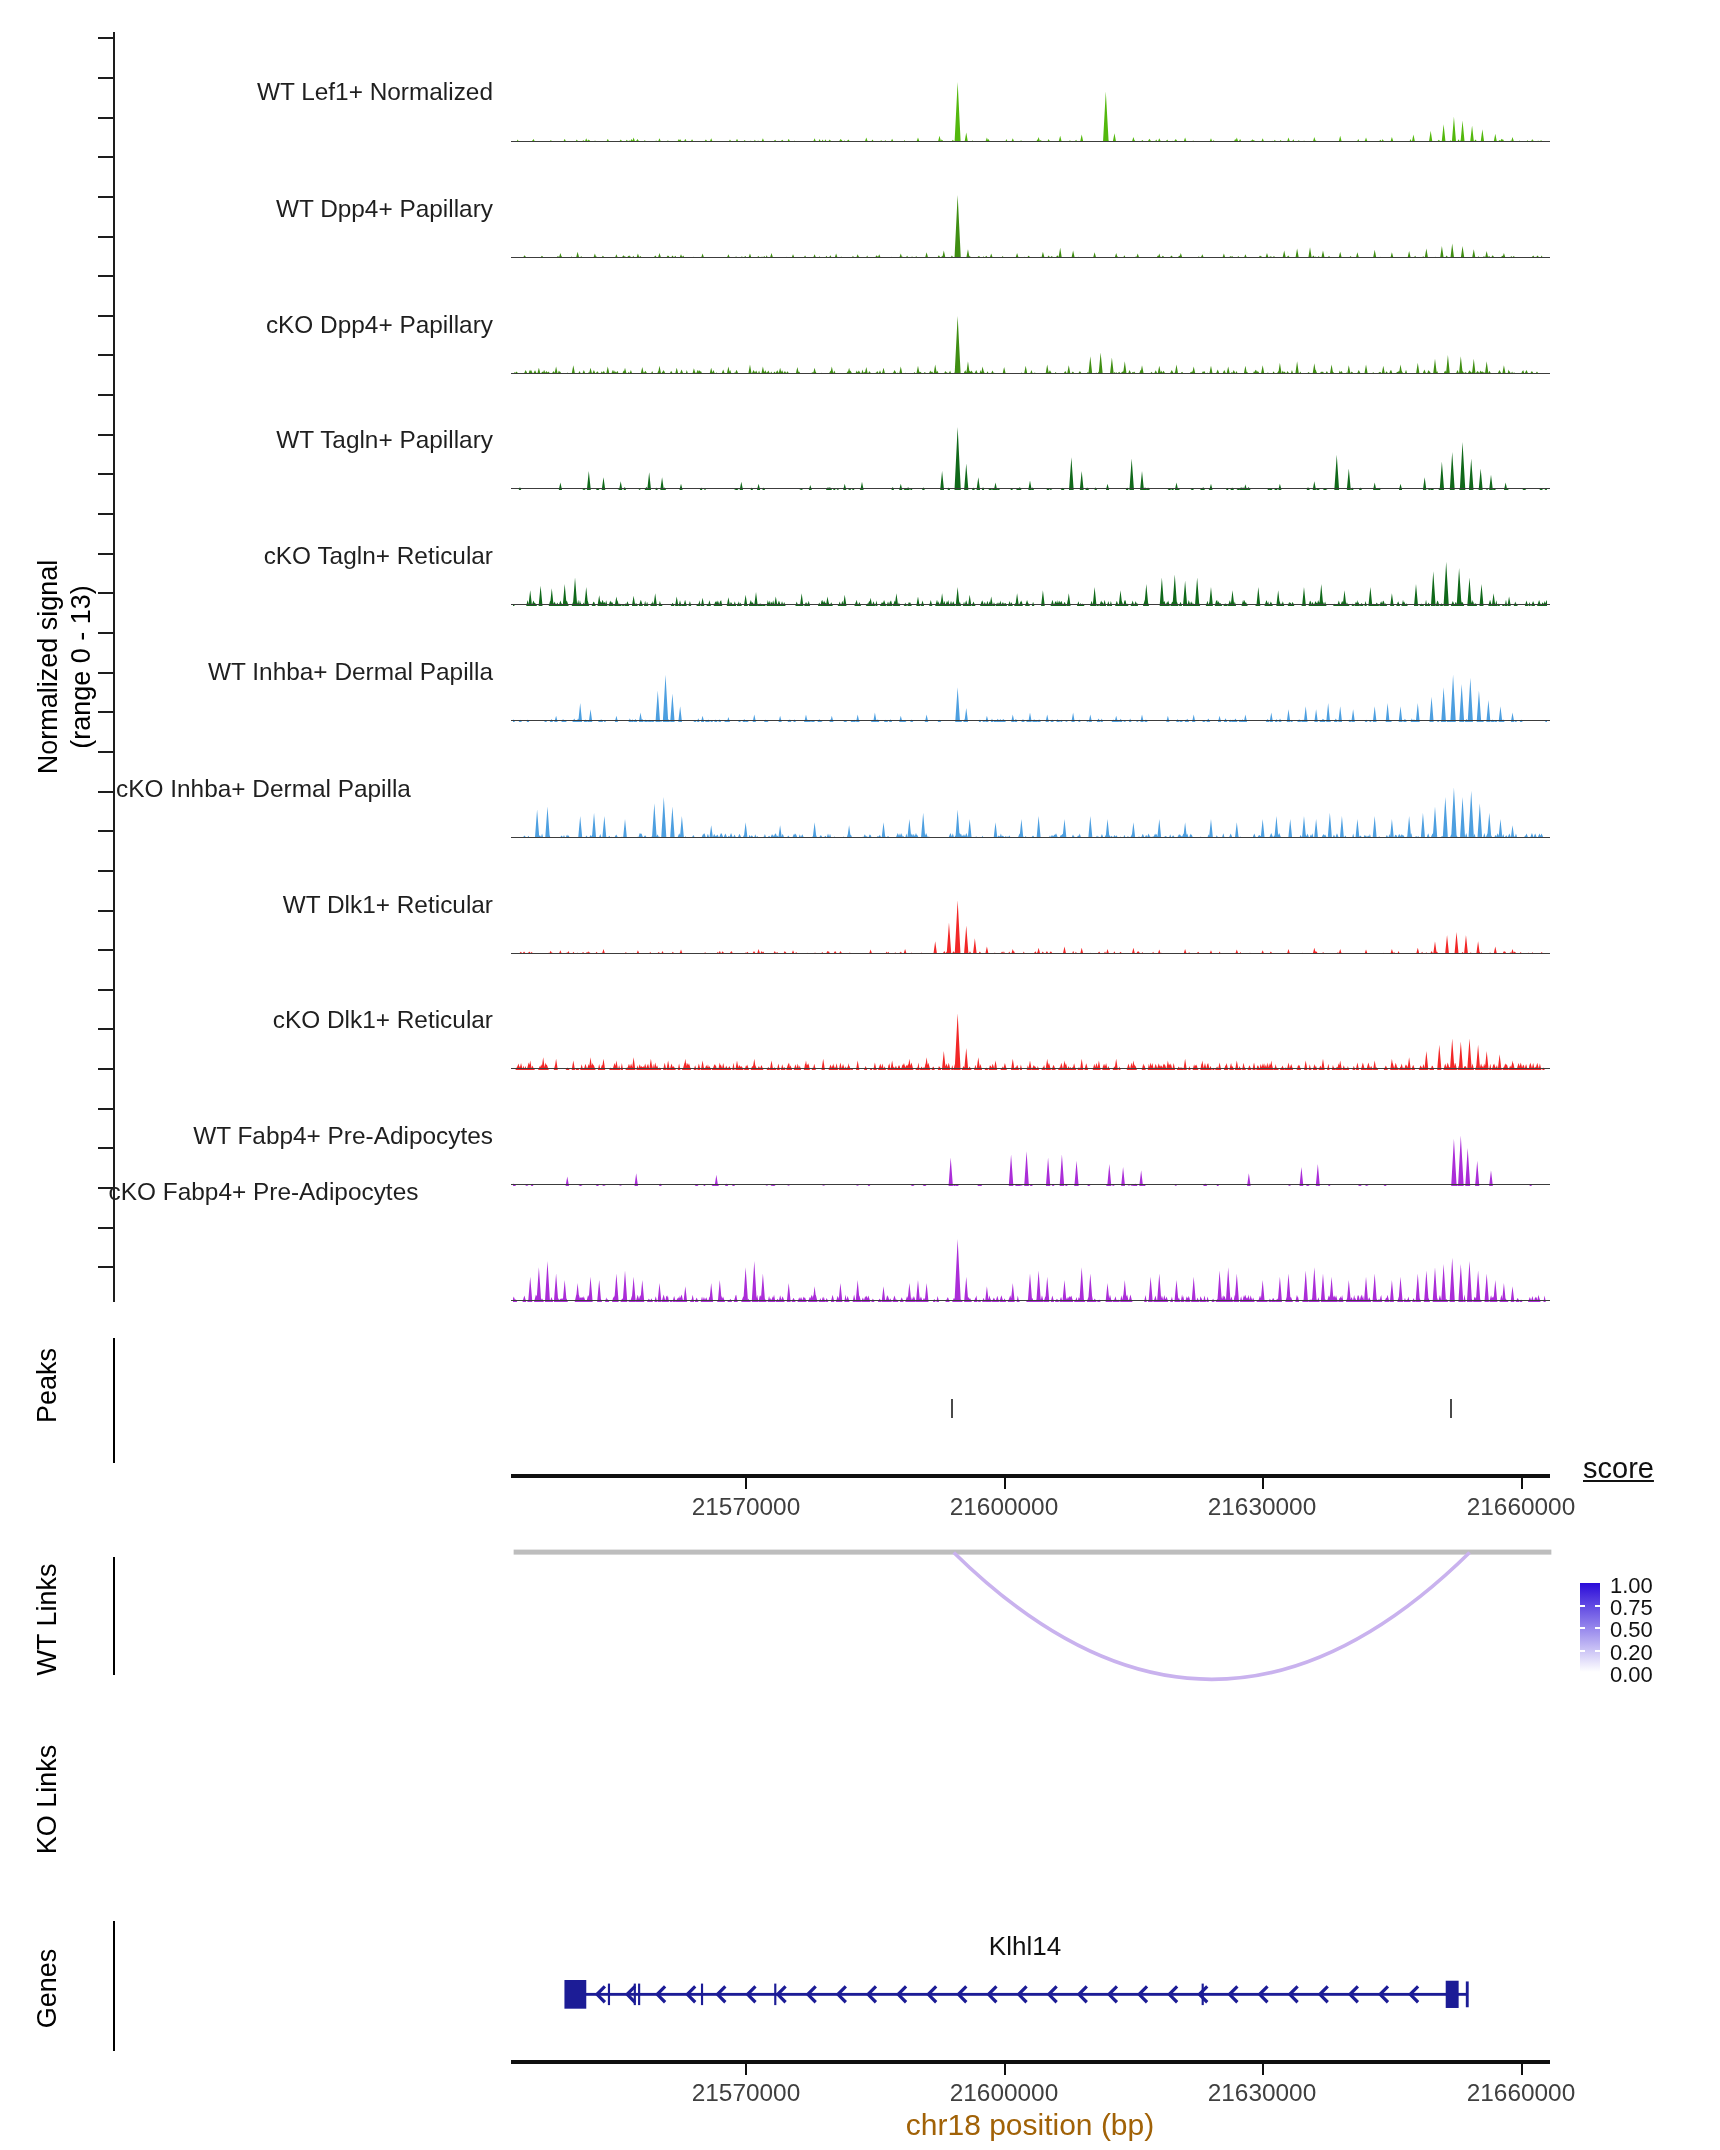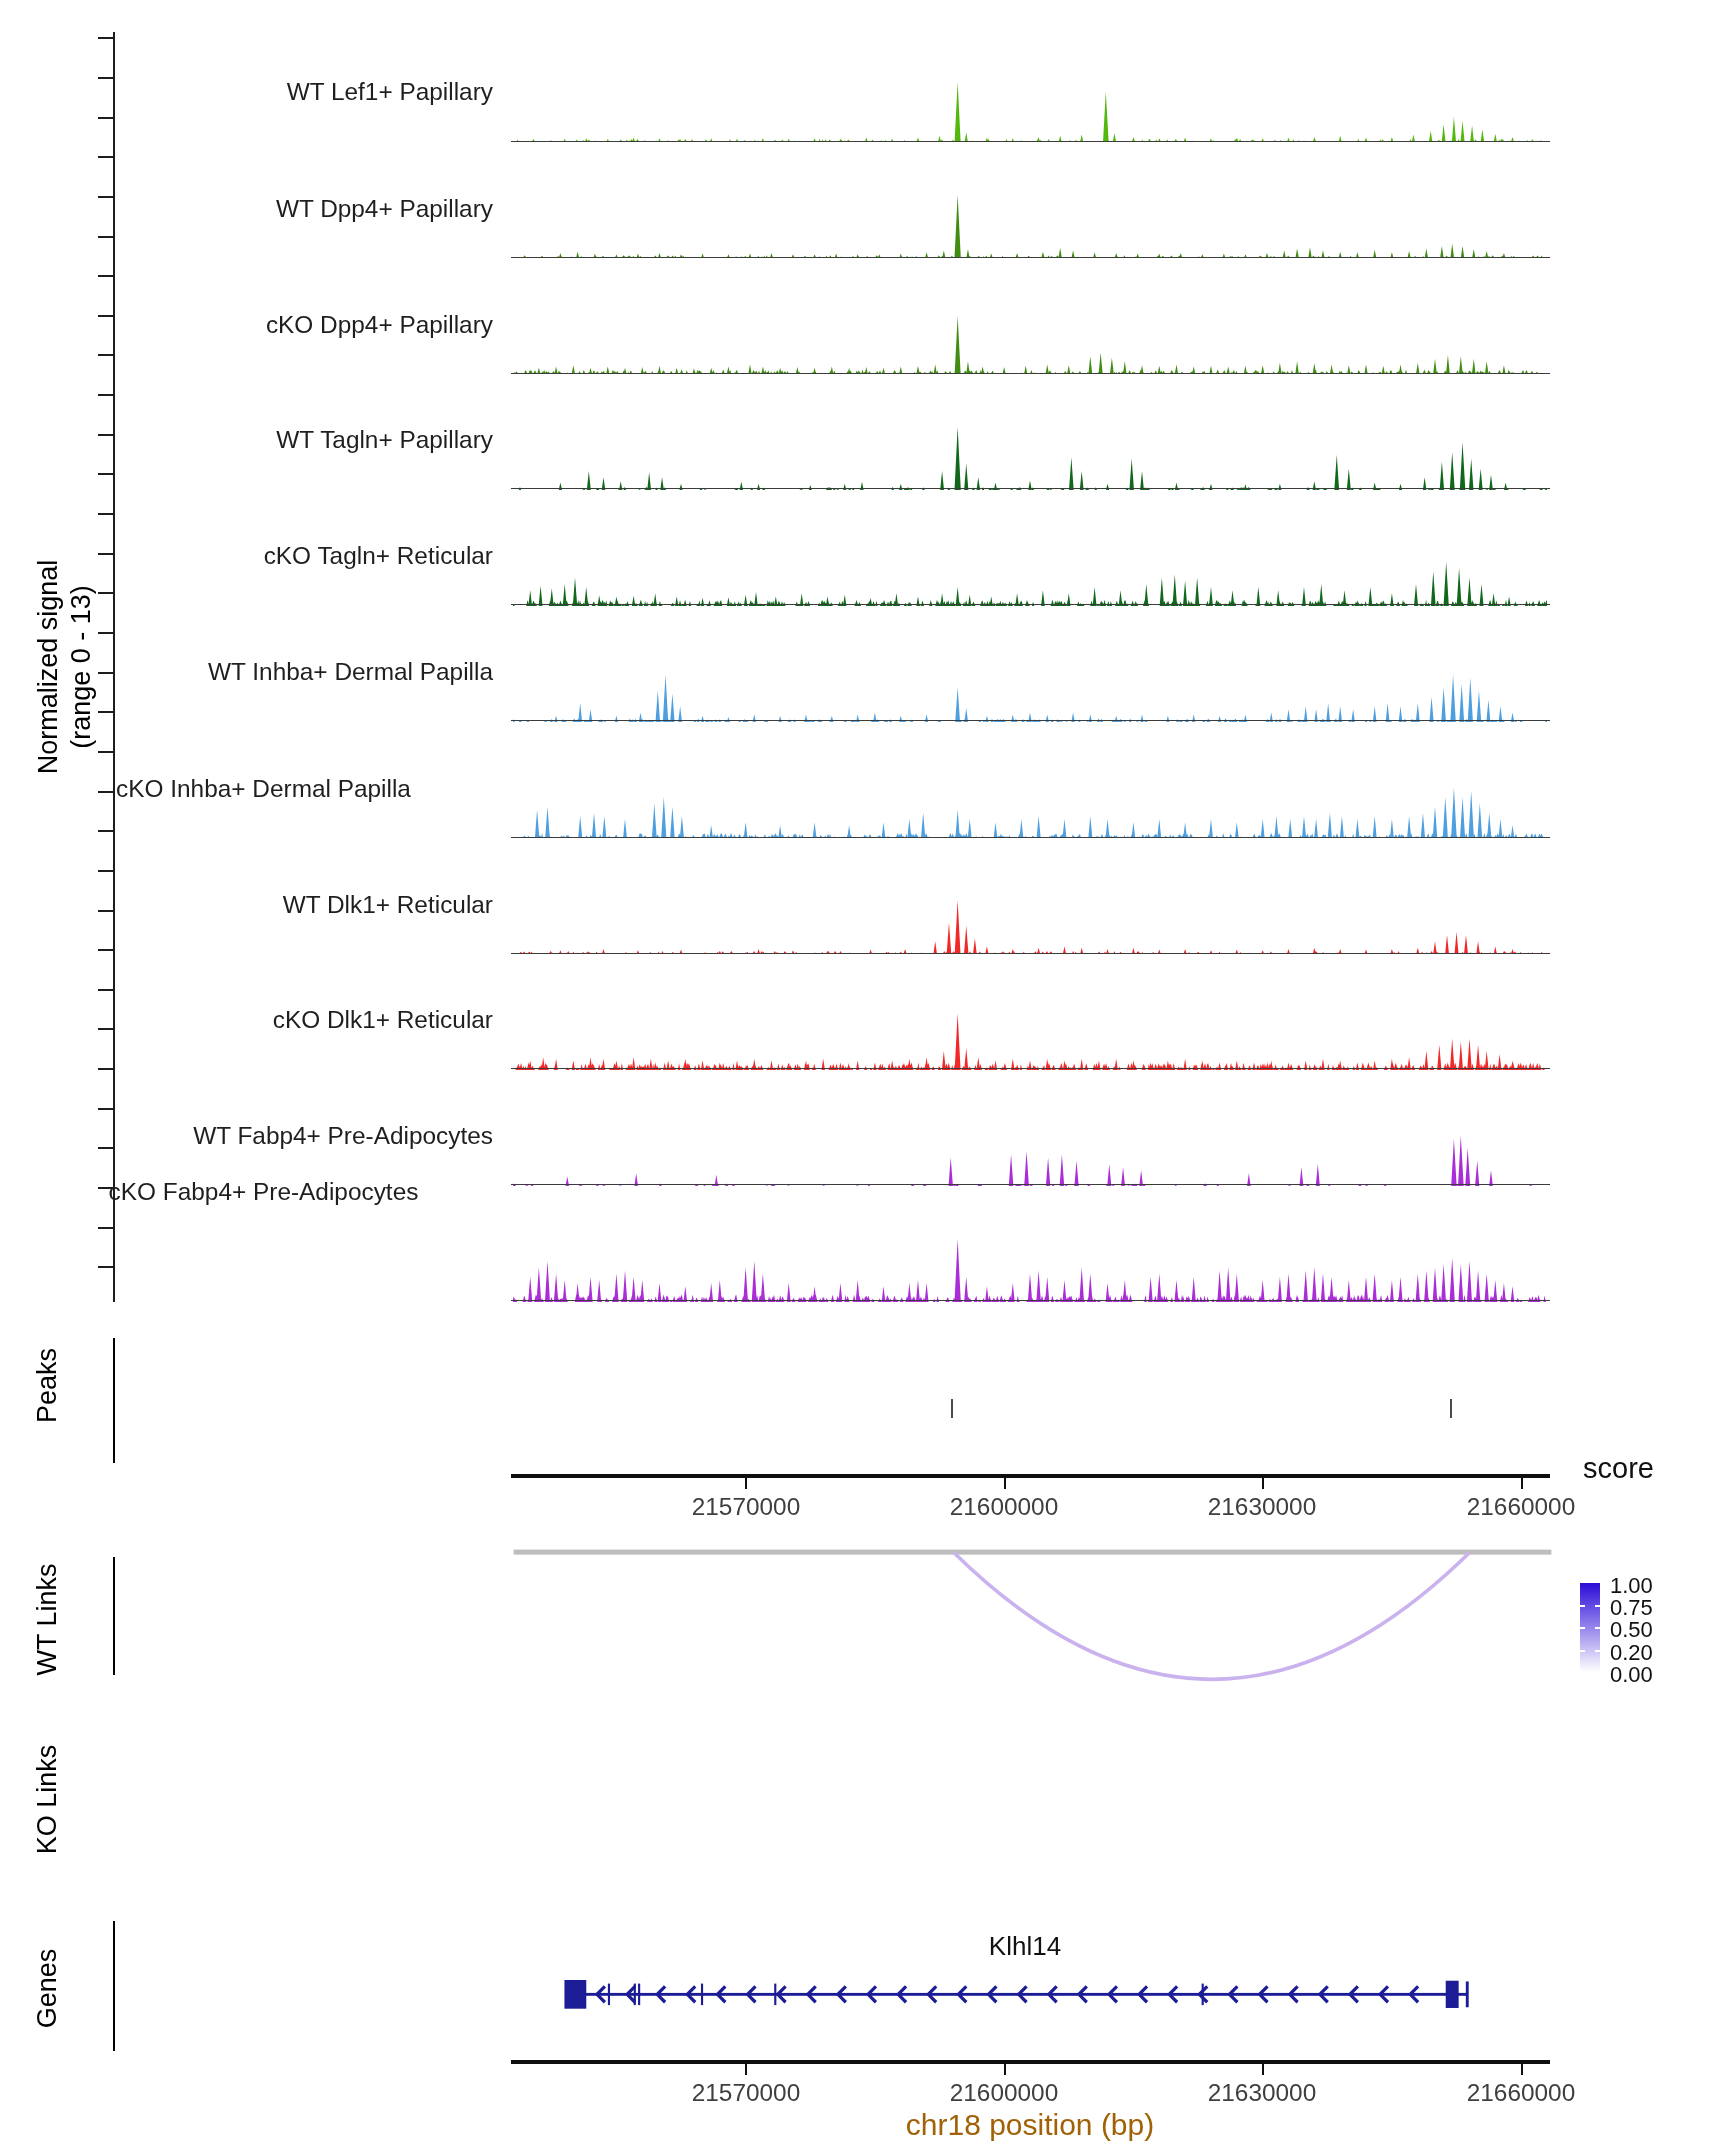--- a/index.html
+++ b/index.html
@@ -89,21 +89,21 @@
       <div class="ticklabel" style="left: 1521px; top: 1493px;">21660000</div>
     </div>
 
   <div class="bracket" style="left:113px;top:1557px;height:118px;"></div>
   <div class="vlabel" style="left:-60px;top:1604px;width:215px;">WT Links</div>
   <svg id="wt-links-svg" width="1047" height="172" style="left:509px;top:1541px;" viewBox="0 0 1460 240">
       <rect x="6" y="12" width="1448" height="7" fill="#bdbdbd"></rect>
       <path d="M620.1,16 Q980.0,370 1339.9,16" fill="none" stroke="#c9b2ee" stroke-width="5"></path>
     </svg>
 
-  <div class="legend-title" style="left:1583px;top:1452px;">score</div>
+  <div class="legend-title" style="left:1583px;top:1452px;text-decoration:underline;">score</div>
   <div class="legend-bar" id="legend-bar" style="left: 1580px; top: 1583px; height: 89px; background: linear-gradient(rgb(43, 12, 217), rgb(255, 255, 255));"></div>
   <div id="legend-ticks">
       <div class="legend-tick" style="left: 1610px; top: 1573px;">1.00</div>
       <div class="legend-tick" style="left: 1610px; top: 1595px;">0.75</div>
       <div class="legend-bartick" style="left: 1580px; top: 1605px;"></div>
       <div class="legend-bartick" style="left: 1595px; top: 1605px;"></div>
       <div class="legend-tick" style="left: 1610px; top: 1617px;">0.50</div>
       <div class="legend-bartick" style="left: 1580px; top: 1627px;"></div>
       <div class="legend-bartick" style="left: 1595px; top: 1627px;"></div>
       <div class="legend-tick" style="left: 1610px; top: 1640px;">0.20</div>
@@ -163,21 +163,21 @@
       <div class="tick" style="left: 745px; top: 2064px;"></div>
       <div class="ticklabel" style="left: 746px; top: 2079px;">21570000</div>
       <div class="tick" style="left: 1004px; top: 2064px;"></div>
       <div class="ticklabel" style="left: 1004px; top: 2079px;">21600000</div>
       <div class="tick" style="left: 1262px; top: 2064px;"></div>
       <div class="ticklabel" style="left: 1262px; top: 2079px;">21630000</div>
       <div class="tick" style="left: 1521px; top: 2064px;"></div>
       <div class="ticklabel" style="left: 1521px; top: 2079px;">21660000</div>
     </div>
   <div class="xlabel" style="left:1030px;top:2108px;">chr18 position (bp)</div>
-<div class="track-label" style="left:34px;top:77px;">WT Lef1+ Papillary</div>
+<div class="track-label" style="left:34px;top:77px;">WT Lef1+ Normalized</div>
     <svg width="1034" height="66" viewBox="0 0 1442 92" style="left:513px;top:76px;">
       <path d="M70.0,92 L72.1,87.6 L74.2,92 Z M100.0,92 L102.1,86.7 L104.3,92 Z M130.1,92 L132.2,87.6 L134.3,92 Z M166.1,92 L168.2,85.8 L170.4,92 Z M202.1,92 L204.3,86.7 L206.4,92 Z M238.2,92 L240.3,87.6 L242.5,92 Z M274.2,92 L276.4,86.7 L278.5,92 Z M310.3,92 L312.4,87.6 L314.6,92 Z M346.3,92 L348.5,86.7 L350.6,92 Z M382.4,92 L384.5,87.6 L386.7,92 Z M418.4,92 L420.6,86.7 L422.7,92 Z M454.5,92 L456.6,87.6 L458.8,92 Z M490.5,92 L492.7,85.8 L494.9,92 Z M526.6,92 L528.7,87.6 L530.9,92 Z M562.6,92 L564.8,85.8 L567.0,92 Z M592.6,92 L594.8,83.2 L597.1,92 Z M615.8,92 L620.1,8.4 L624.3,92 Z M629.7,92 L632.1,78.8 L634.4,92 Z M658.7,92 L660.9,85.8 L663.1,92 Z M694.8,92 L697.0,86.7 L699.1,92 Z M730.8,92 L733.0,85.0 L735.2,92 Z M760.8,92 L763.1,83.2 L765.3,92 Z M790.8,92 L793.1,81.4 L795.4,92 Z M822.8,92 L826.7,21.6 L830.7,92 Z M836.4,92 L838.8,79.7 L841.1,92 Z M863.0,92 L865.2,85.0 L867.4,92 Z M899.1,92 L901.3,86.7 L903.4,92 Z M935.1,92 L937.3,85.8 L939.5,92 Z M971.2,92 L973.4,86.7 L975.5,92 Z M1007.2,92 L1009.4,85.8 L1011.6,92 Z M1043.3,92 L1045.5,86.7 L1047.6,92 Z M1079.3,92 L1081.5,85.8 L1083.7,92 Z M1115.4,92 L1117.5,85.0 L1119.7,92 Z M1151.4,92 L1153.6,83.2 L1155.8,92 Z M1187.5,92 L1189.6,85.8 L1191.8,92 Z M1223.5,92 L1225.7,85.0 L1227.9,92 Z M1253.5,92 L1255.7,81.4 L1258.0,92 Z M1277.3,92 L1279.8,76.2 L1282.2,92 Z M1295.1,92 L1297.8,67.4 L1300.5,92 Z M1309.3,92 L1312.2,56.8 L1315.2,92 Z M1321.4,92 L1324.2,62.1 L1327.1,92 Z M1334.8,92 L1337.5,69.1 L1340.1,92 Z M1349.4,92 L1351.9,74.4 L1354.4,92 Z M1367.6,92 L1369.9,80.6 L1372.2,92 Z M1391.7,92 L1393.9,85.0 L1396.1,92 Z M102.8,92 L105.7,88.6 L108.6,92 Z M1397.8,92 L1399.5,90.8 L1401.3,92 Z M231.1,92 L233.3,88.3 L235.5,92 Z M181.8,92 L183.8,89.1 L185.9,92 Z M1431.7,92 L1433.7,89.1 L1435.7,92 Z M597.2,92 L598.9,89.3 L600.7,92 Z M1378.1,92 L1380.4,88.0 L1382.7,92 Z M1419.5,92 L1421.4,87.9 L1423.3,92 Z M917.7,92 L920.1,90.3 L922.4,92 Z M862.6,92 L865.6,88.0 L868.6,92 Z M465.3,92 L467.6,90.3 L469.9,92 Z M464.7,92 L467.6,88.6 L470.6,92 Z M639.0,92 L640.6,89.5 L642.2,92 Z M921.3,92 L924.3,87.9 L927.2,92 Z M1017.3,92 L1019.1,90.6 L1020.8,92 Z M434.0,92 L435.7,88.3 L437.4,92 Z M1056.3,92 L1058.7,90.4 L1061.0,92 Z M733.8,92 L735.8,89.1 L737.8,92 Z M1060.9,92 L1063.1,89.9 L1065.4,92 Z M1223.4,92 L1225.2,89.4 L1227.0,92 Z M430.0,92 L431.8,88.7 L433.6,92 Z M1339.7,92 L1342.3,88.5 L1344.8,92 Z M660.6,92 L663.0,87.7 L665.4,92 Z M1185.3,92 L1188.0,90.2 L1190.6,92 Z M884.7,92 L887.6,87.6 L890.4,92 Z M795.0,92 L797.6,90.8 L800.1,92 Z M329.9,92 L331.7,89.9 L333.4,92 Z M1005.2,92 L1007.2,87.6 L1009.3,92 Z M1401.6,92 L1403.5,90.0 L1405.3,92 Z M372.5,92 L375.4,88.8 L378.4,92 Z M774.1,92 L776.7,89.5 L779.3,92 Z M1116.7,92 L1119.6,90.1 L1122.4,92 Z M620.5,92 L622.6,87.7 L624.7,92 Z M1206.8,92 L1209.6,88.8 L1212.4,92 Z M25.9,92 L28.5,87.9 L31.0,92 Z M686.4,92 L688.1,87.9 L689.8,92 Z M1319.3,92 L1321.3,90.1 L1323.3,92 Z M111.6,92 L114.4,89.8 L117.1,92 Z M300.4,92 L302.6,88.4 L304.8,92 Z M95.3,92 L98.2,89.7 L101.1,92 Z M706.1,92 L708.5,89.6 L711.0,92 Z M734.4,92 L736.2,89.1 L738.0,92 Z M1249.8,92 L1252.2,89.6 L1254.7,92 Z M744.9,92 L747.0,87.7 L749.1,92 Z M511.6,92 L513.4,89.2 L515.1,92 Z M1060.6,92 L1062.3,88.9 L1064.0,92 Z M1254.6,92 L1256.6,90.3 L1258.5,92 Z M439.0,92 L441.7,88.4 L444.4,92 Z M1389.1,92 L1390.9,89.9 L1392.6,92 Z M455.9,92 L458.1,88.6 L460.3,92 Z M4.6,92 L6.5,88.6 L8.4,92 Z M320.5,92 L323.1,89.3 L325.6,92 Z M895.0,92 L897.0,88.4 L899.0,92 Z M170.9,92 L173.6,87.7 L176.3,92 Z M230.4,92 L232.5,90.7 L234.7,92 Z M212.3,92 L215.1,90.9 L217.9,92 Z M729.3,92 L731.8,88.9 L734.2,92 Z M899.9,92 L901.9,88.3 L903.8,92 Z M266.4,92 L269.0,88.6 L271.6,92 Z M1288.4,92 L1291.1,89.0 L1293.9,92 Z M390.3,92 L392.3,89.9 L394.2,92 Z M335.6,92 L337.3,89.5 L339.0,92 Z M1305.7,92 L1307.8,89.6 L1309.9,92 Z M1331.8,92 L1334.0,90.6 L1336.3,92 Z M909.8,92 L912.3,88.4 L914.7,92 Z M828.2,92 L830.5,89.8 L832.9,92 Z M147.8,92 L150.3,88.7 L152.9,92 Z M1350.2,92 L1352.7,87.9 L1355.2,92 Z M25.7,92 L27.3,89.7 L28.9,92 Z M596.2,92 L597.9,88.1 L599.5,92 Z M517.6,92 L519.2,89.2 L520.9,92 Z M1211.1,92 L1212.8,87.8 L1214.5,92 Z M95.8,92 L97.8,89.7 L99.8,92 Z M1210.7,92 L1213.3,89.1 L1215.9,92 Z M362.7,92 L365.5,88.9 L368.3,92 Z M1427.5,92 L1429.6,90.1 L1431.8,92 Z M611.1,92 L613.4,89.0 L615.7,92 Z M247.4,92 L249.7,88.2 L252.0,92 Z M1413.2,92 L1414.8,89.1 L1416.5,92 Z M1420.1,92 L1422.8,89.9 L1425.5,92 Z M1375.9,92 L1378.7,87.6 L1381.4,92 Z M197.0,92 L199.6,89.8 L202.1,92 Z M1030.3,92 L1033.1,89.4 L1036.0,92 Z M425.7,92 L427.6,87.7 L429.4,92 Z M729.5,92 L731.5,88.2 L733.5,92 Z M100.9,92 L103.7,90.3 L106.4,92 Z M499.1,92 L501.3,88.5 L503.6,92 Z M339.5,92 L341.8,89.9 L344.2,92 Z M1176.8,92 L1178.8,88.0 L1180.7,92 Z M228.8,92 L231.4,87.7 L234.0,92 Z M1101.1,92 L1103.2,89.9 L1105.4,92 Z M974.5,92 L977.0,89.6 L979.5,92 Z M544.2,92 L545.9,89.2 L547.6,92 Z M1086.2,92 L1088.2,88.1 L1090.1,92 Z M1068.2,92 L1070.5,89.2 L1072.7,92 Z M1094.1,92 L1095.9,89.3 L1097.6,92 Z M86.7,92 L89.0,88.5 L91.2,92 Z M1029.9,92 L1031.5,87.8 L1033.1,92 Z M884.5,92 L887.4,89.0 L890.3,92 Z M156.3,92 L158.7,88.9 L161.1,92 Z M1373.1,92 L1375.7,89.4 L1378.3,92 Z M50.6,92 L52.8,89.2 L55.0,92 Z M159.9,92 L162.1,89.5 L164.3,92 Z M1011.8,92 L1014.0,87.7 L1016.2,92 Z M1159.1,92 L1160.7,90.6 L1162.3,92 Z M638.2,92 L640.6,90.5 L643.0,92 Z M783.0,92 L785.2,89.0 L787.4,92 Z M946.0,92 L948.6,90.1 L951.1,92 Z M1249.9,92 L1251.6,87.9 L1253.3,92 Z M213.7,92 L216.0,89.6 L218.3,92 Z M874.9,92 L877.7,89.2 L880.5,92 Z M1026.8,92 L1029.7,89.5 L1032.7,92 Z M1247.3,92 L1249.6,90.6 L1251.9,92 Z M1316.7,92 L1318.7,88.1 L1320.7,92 Z M460.9,92 L462.6,89.5 L464.2,92 Z M335.4,92 L337.3,88.8 L339.2,92 Z M280.0,92 L281.9,90.5 L283.8,92 Z M162.8,92 L165.4,87.9 L167.9,92 Z M1390.7,92 L1393.5,89.6 L1396.3,92 Z M339.0,92 L341.4,90.8 L343.8,92 Z " fill="#53b80d"></path>
     </svg>
     <div class="baseline" style="left:511px;top:141px;width:1039px;"></div>
     <div class="track-label" style="left:34px;top:194px;">WT Dpp4+ Papillary</div>
     <svg width="1034" height="66" viewBox="0 0 1442 92" style="left:513px;top:192px;">
       <path d="M63.9,92 L66.1,85.0 L68.3,92 Z M87.9,92 L90.1,83.2 L92.4,92 Z M112.0,92 L114.2,85.8 L116.3,92 Z M142.1,92 L144.2,86.7 L146.3,92 Z M172.1,92 L174.2,85.8 L176.4,92 Z M202.1,92 L204.3,85.0 L206.5,92 Z M232.2,92 L234.3,86.7 L236.5,92 Z M262.2,92 L264.4,85.8 L266.5,92 Z M298.3,92 L300.4,86.7 L302.6,92 Z M328.3,92 L330.5,85.8 L332.6,92 Z M358.3,92 L360.5,85.0 L362.7,92 Z M388.4,92 L390.5,86.7 L392.7,92 Z M418.4,92 L420.6,86.7 L422.7,92 Z M448.5,92 L450.6,85.8 L452.8,92 Z M478.5,92 L480.7,86.7 L482.8,92 Z M508.6,92 L510.7,86.7 L512.9,92 Z M538.6,92 L540.8,85.8 L542.9,92 Z M574.6,92 L576.8,84.1 L579.0,92 Z M598.5,92 L600.8,81.4 L603.1,92 Z M615.7,92 L620.1,4.0 L624.5,92 Z M632.1,92 L634.5,79.7 L636.8,92 Z M664.8,92 L666.9,85.8 L669.1,92 Z M700.8,92 L703.0,85.0 L705.2,92 Z M736.8,92 L739.0,83.2 L741.3,92 Z M760.7,92 L763.1,77.9 L765.4,92 Z M778.8,92 L781.1,81.4 L783.4,92 Z M808.9,92 L811.1,84.1 L813.3,92 Z M839.0,92 L841.2,85.0 L843.4,92 Z M869.0,92 L871.2,85.8 L873.4,92 Z M899.1,92 L901.3,85.8 L903.4,92 Z M929.1,92 L931.3,85.0 L933.5,92 Z M959.2,92 L961.3,86.7 L963.5,92 Z M989.2,92 L991.4,85.8 L993.5,92 Z M1019.3,92 L1021.4,86.7 L1023.6,92 Z M1049.3,92 L1051.5,85.0 L1053.7,92 Z M1073.2,92 L1075.5,81.4 L1077.8,92 Z M1091.2,92 L1093.5,78.8 L1095.9,92 Z M1109.1,92 L1111.5,77.0 L1113.9,92 Z M1127.3,92 L1129.6,81.4 L1131.9,92 Z M1151.4,92 L1153.6,83.2 L1155.8,92 Z M1175.4,92 L1177.6,84.1 L1179.8,92 Z M1199.4,92 L1201.7,80.6 L1204.0,92 Z M1223.5,92 L1225.7,84.1 L1227.9,92 Z M1247.5,92 L1249.7,82.3 L1252.0,92 Z M1271.4,92 L1273.8,78.8 L1276.1,92 Z M1292.9,92 L1295.4,75.3 L1297.9,92 Z M1307.3,92 L1309.8,71.8 L1312.4,92 Z M1321.8,92 L1324.2,75.3 L1326.7,92 Z M1337.5,92 L1339.9,79.7 L1342.2,92 Z M1355.6,92 L1357.9,82.3 L1360.1,92 Z M1379.7,92 L1381.9,85.0 L1384.1,92 Z M154.4,92 L156.1,89.1 L157.9,92 Z M612.6,92 L615.3,90.8 L618.1,92 Z M554.6,92 L556.5,89.7 L558.3,92 Z M195.9,92 L198.5,88.4 L201.1,92 Z M559.5,92 L562.4,89.5 L565.3,92 Z M526.6,92 L528.3,90.4 L529.9,92 Z M435.2,92 L437.1,88.9 L439.1,92 Z M248.8,92 L251.7,90.2 L254.5,92 Z M1255.9,92 L1258.1,89.0 L1260.2,92 Z M122.6,92 L125.4,88.9 L128.2,92 Z M895.8,92 L897.6,90.7 L899.5,92 Z M309.3,92 L311.0,89.7 L312.8,92 Z M748.4,92 L751.3,89.2 L754.1,92 Z M1358.3,92 L1361.2,89.3 L1364.0,92 Z M1283.4,92 L1286.1,90.2 L1288.7,92 Z M1078.4,92 L1081.1,88.7 L1083.8,92 Z M158.2,92 L161.2,88.8 L164.1,92 Z M838.3,92 L841.0,89.1 L843.7,92 Z M296.7,92 L299.6,89.7 L302.6,92 Z M160.0,92 L161.7,89.7 L163.4,92 Z M1001.3,92 L1003.1,89.4 L1005.0,92 Z M317.1,92 L319.1,89.6 L321.2,92 Z M37.5,92 L40.4,89.0 L43.3,92 Z M1291.7,92 L1294.2,90.3 L1296.8,92 Z M710.8,92 L713.2,90.4 L715.5,92 Z M1376.2,92 L1378.2,90.0 L1380.2,92 Z M1219.9,92 L1222.7,90.5 L1225.4,92 Z M1408.6,92 L1411.6,90.5 L1414.5,92 Z M1267.6,92 L1269.3,89.3 L1270.9,92 Z M1059.5,92 L1061.6,89.7 L1063.8,92 Z M648.8,92 L650.7,89.5 L652.6,92 Z M1040.4,92 L1043.1,89.3 L1045.7,92 Z M926.7,92 L929.1,88.6 L931.5,92 Z M894.6,92 L896.7,91.0 L898.8,92 Z M1352.4,92 L1354.1,89.0 L1355.8,92 Z M727.9,92 L729.9,90.5 L731.9,92 Z M242.4,92 L245.1,90.7 L247.9,92 Z M492.2,92 L493.9,88.7 L495.6,92 Z M309.6,92 L311.7,90.2 L313.7,92 Z M1072.3,92 L1074.9,88.2 L1077.5,92 Z M595.9,92 L598.5,89.3 L601.1,92 Z M321.2,92 L323.9,89.1 L326.6,92 Z M352.1,92 L353.8,88.2 L355.4,92 Z M215.5,92 L217.1,89.0 L218.8,92 Z M756.6,92 L759.3,88.5 L762.0,92 Z M1392.7,92 L1395.6,89.4 L1398.5,92 Z M610.0,92 L612.1,88.4 L614.2,92 Z M203.0,92 L205.9,90.7 L208.9,92 Z M591.8,92 L594.3,90.1 L596.8,92 Z M1117.0,92 L1118.9,90.3 L1120.9,92 Z M840.1,92 L843.0,90.1 L845.8,92 Z M478.7,92 L481.5,89.2 L484.3,92 Z M1165.8,92 L1168.1,89.1 L1170.4,92 Z M343.5,92 L345.9,90.3 L348.4,92 Z M1121.6,92 L1123.7,89.1 L1125.7,92 Z M654.2,92 L656.0,89.7 L657.8,92 Z M220.0,92 L222.5,88.5 L225.0,92 Z M835.1,92 L837.3,90.7 L839.5,92 Z M1397.4,92 L1400.3,90.5 L1403.2,92 Z M786.4,92 L788.9,90.3 L791.4,92 Z M1059.2,92 L1061.0,89.2 L1062.8,92 Z M591.4,92 L593.9,88.2 L596.4,92 Z M472.2,92 L474.1,88.9 L476.0,92 Z M658.4,92 L660.1,89.9 L661.8,92 Z M580.0,92 L582.6,90.5 L585.1,92 Z M547.4,92 L549.6,88.8 L551.8,92 Z M151.2,92 L154.0,88.1 L156.8,92 Z M716.6,92 L718.8,88.9 L721.0,92 Z M1432.8,92 L1434.5,88.6 L1436.3,92 Z M653.6,92 L656.2,90.1 L658.8,92 Z M850.7,92 L852.6,88.2 L854.5,92 Z M440.6,92 L442.6,88.1 L444.6,92 Z M1266.1,92 L1268.6,90.7 L1271.1,92 Z M465.5,92 L468.3,91.0 L471.1,92 Z M1207.4,92 L1209.3,90.2 L1211.1,92 Z M1425.9,92 L1428.8,88.5 L1431.7,92 Z M738.2,92 L740.0,88.2 L741.7,92 Z M348.1,92 L350.4,89.2 L352.6,92 Z M958.4,92 L960.4,89.2 L962.4,92 Z M1377.6,92 L1379.8,88.7 L1381.9,92 Z M405.1,92 L407.3,88.6 L409.5,92 Z M317.9,92 L319.5,90.1 L321.2,92 Z M816.6,92 L818.6,90.9 L820.5,92 Z M733.0,92 L735.6,90.4 L738.2,92 Z M195.7,92 L197.4,90.1 L199.1,92 Z M78.6,92 L81.6,90.1 L84.5,92 Z M455.7,92 L457.7,90.0 L459.6,92 Z M1135.1,92 L1138.0,89.3 L1140.8,92 Z M903.4,92 L906.3,89.0 L909.3,92 Z M1053.7,92 L1055.9,89.6 L1058.2,92 Z M235.0,92 L237.3,88.7 L239.6,92 Z M999.4,92 L1001.3,89.2 L1003.3,92 Z M169.6,92 L171.8,90.6 L174.1,92 Z M814.9,92 L817.2,90.9 L819.4,92 Z M379.1,92 L381.5,90.4 L383.9,92 Z M541.5,92 L543.2,89.8 L545.0,92 Z M213.1,92 L216.0,88.4 L219.0,92 Z M424.2,92 L426.6,90.7 L429.0,92 Z M65.8,92 L67.7,89.5 L69.7,92 Z M1009.5,92 L1011.5,89.1 L1013.5,92 Z M113.6,92 L115.9,89.7 L118.2,92 Z M630.9,92 L633.9,89.0 L636.8,92 Z M1055.3,92 L1057.2,89.5 L1059.1,92 Z M834.7,92 L837.7,90.8 L840.6,92 Z M365.1,92 L367.4,90.6 L369.6,92 Z M1247.4,92 L1250.0,89.7 L1252.7,92 Z M716.7,92 L719.3,88.8 L721.9,92 Z M387.3,92 L389.9,90.6 L392.5,92 Z M59.9,92 L62.7,89.1 L65.6,92 Z M13.5,92 L16.2,88.1 L18.9,92 Z M647.0,92 L649.0,90.6 L650.9,92 Z M744.6,92 L747.0,88.7 L749.5,92 Z M1371.5,92 L1373.4,90.5 L1375.3,92 Z M1419.9,92 L1422.7,88.4 L1425.5,92 Z M1052.9,92 L1055.7,91.0 L1058.5,92 Z M321.6,92 L323.6,90.3 L325.6,92 Z M161.3,92 L162.9,88.1 L164.6,92 Z M1363.6,92 L1366.3,88.2 L1369.0,92 Z M166.0,92 L167.8,89.0 L169.6,92 Z M634.9,92 L637.1,89.2 L639.3,92 Z M915.3,92 L918.3,88.7 L921.3,92 Z M1117.7,92 L1119.6,89.8 L1121.5,92 Z M1299.7,92 L1302.1,88.4 L1304.4,92 Z M998.0,92 L1000.2,89.6 L1002.5,92 Z M339.6,92 L342.2,89.3 L344.7,92 Z M425.6,92 L427.6,89.5 L429.5,92 Z M504.6,92 L507.0,88.3 L509.4,92 Z M1424.2,92 L1426.1,90.3 L1428.0,92 Z M1113.5,92 L1116.2,88.7 L1118.9,92 Z M576.0,92 L578.9,90.8 L581.8,92 Z M345.4,92 L347.3,90.1 L349.2,92 Z M867.1,92 L868.8,89.6 L870.4,92 Z M506.8,92 L508.7,89.7 L510.6,92 Z M1039.5,92 L1041.8,88.5 L1044.1,92 Z M175.0,92 L177.6,89.1 L180.1,92 Z M928.8,92 L930.6,88.1 L932.4,92 Z M954.4,92 L956.4,89.7 L958.4,92 Z M1256.2,92 L1257.9,90.8 L1259.6,92 Z M680.6,92 L682.8,89.1 L685.0,92 Z M1390.1,92 L1392.2,89.4 L1394.3,92 Z M1411.5,92 L1413.2,90.8 L1414.8,92 Z M1344.4,92 L1346.5,89.7 L1348.6,92 Z M756.7,92 L758.8,88.6 L760.8,92 Z M92.4,92 L95.2,89.7 L98.0,92 Z M1159.3,92 L1161.6,90.5 L1164.0,92 Z M646.7,92 L649.2,89.2 L651.6,92 Z M223.9,92 L226.3,88.8 L228.6,92 Z M896.9,92 L899.5,88.7 L902.1,92 Z M84.9,92 L87.8,90.6 L90.7,92 Z M657.4,92 L660.0,89.0 L662.6,92 Z " fill="#3f8e12"></path>
     </svg>
     <div class="baseline" style="left:511px;top:257px;width:1039px;"></div>
     <div class="track-label" style="left:34px;top:310px;">cKO Dpp4+ Papillary</div>

